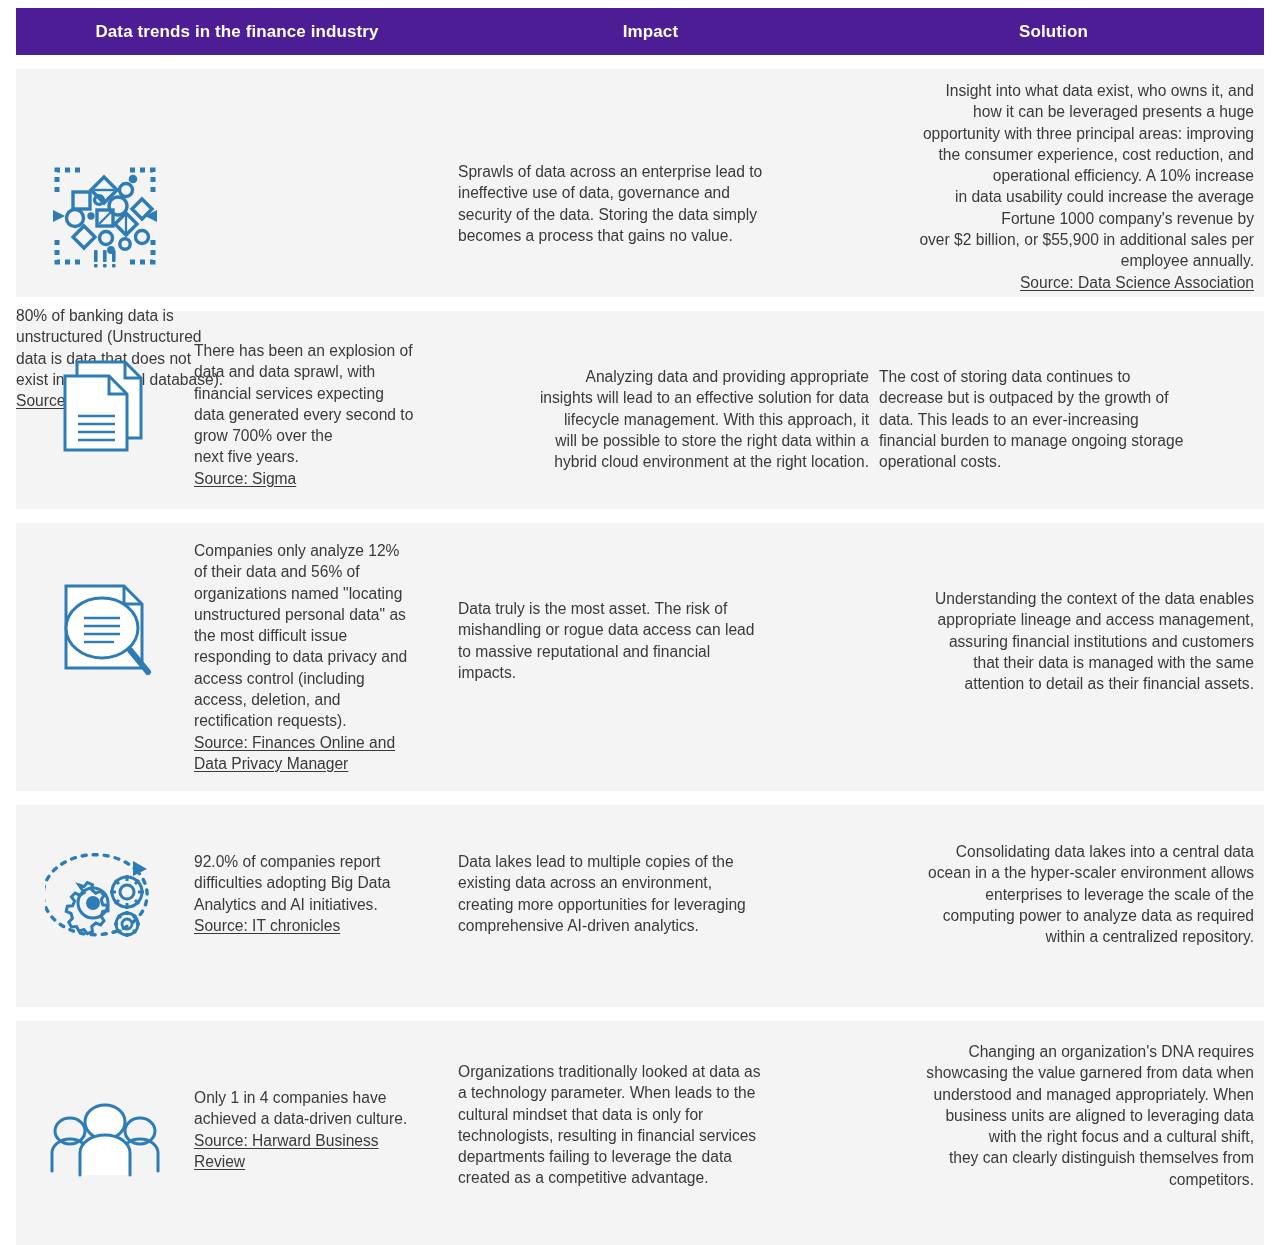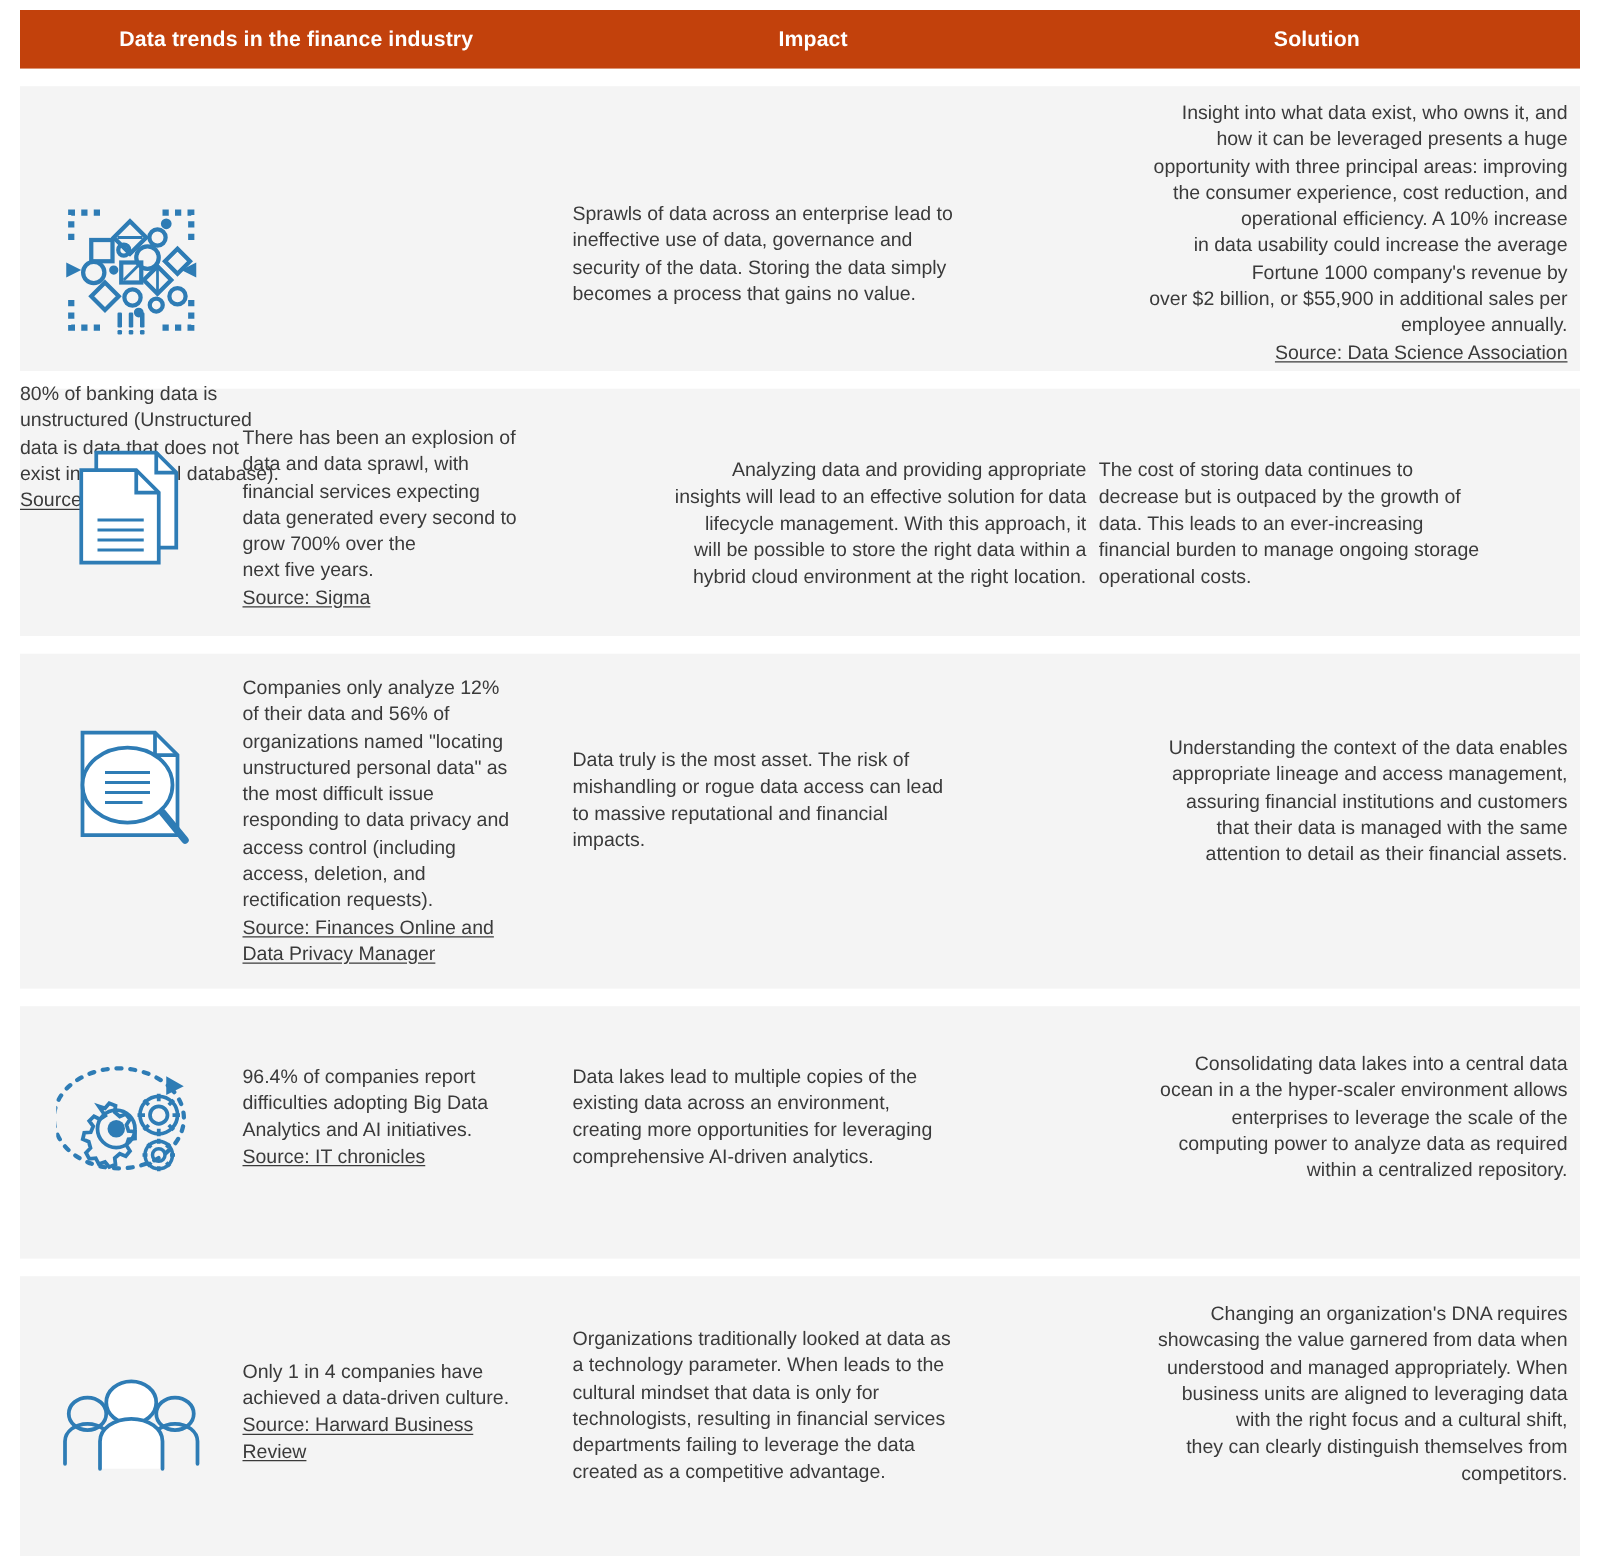--- a/index.html
+++ b/index.html
@@ -12,21 +12,21 @@
     font-family: "Liberation Sans", sans-serif;
     overflow: hidden;
   }
   .table {
     width: 1280px;
     position: relative;
   }
   
   .header-row {
     display: flex;
-    background: #c2410c;
+    background: #4c1d95;
     height: 47px;
     margin: 8px 16px 0 16px;
     width: 1248px;
     align-items: center;
   }
   .header-cell {
     color: #ffffff;
     font-weight: bold;
     font-size: 17px;
     text-align: center;
@@ -316,21 +316,21 @@
                 <path d="M91 73 L95 73"></path>
               <path d="M73 64 L76 67"></path>
                 <path d="M88 79 L91 82"></path>
               <path d="M91 64 L88 67"></path>
                 <path d="M76 79 L73 82"></path>
             </g>
           </g>
         </svg>
       </div>
       <div class="trend-text">
-        <span class="body-text">96.4% of companies report
+        <span class="body-text">92.0% of companies report
 difficulties adopting Big Data
 Analytics and AI initiatives.</span>
         <span class="source-text src-line">Source: IT chronicles</span>
       </div>
     </div>
     <div class="cell cell-impact body-text" style="padding-top:46px;">Data lakes lead to multiple copies of the
 existing data across an environment,
 creating more opportunities for leveraging
 comprehensive AI-driven analytics.</div>
     <div class="cell cell-solution body-text" style="padding-top:36px;">Consolidating data lakes into a central data

